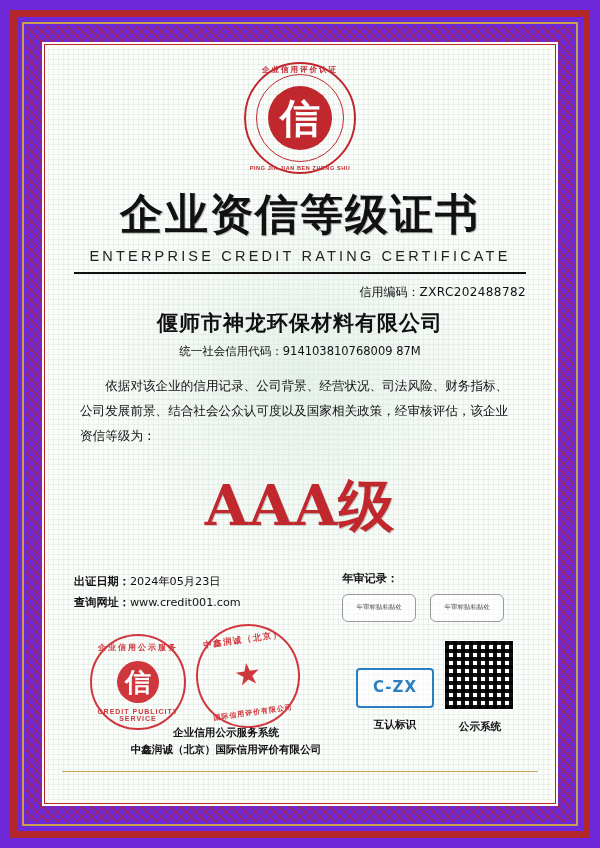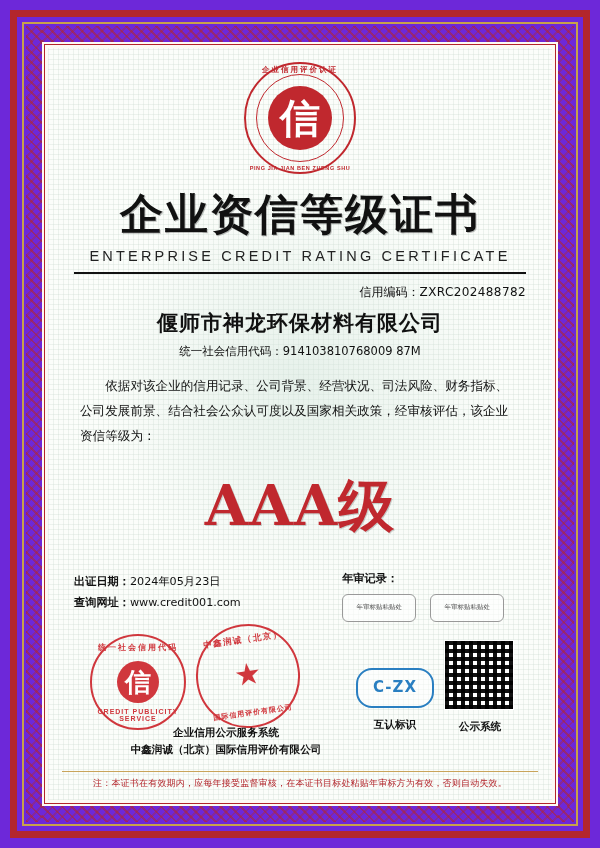--- a/index.html
+++ b/index.html
@@ -315,21 +315,21 @@
 
   .mark-zone {
     position: absolute;
     right: 118px; bottom: 68px;
     width: 78px;
     text-align: center;
   }
   .mark-badge {
     width: 74px; height: 36px;
     border: 2px solid #2a7fc1;
-    border-radius: 16px;
+    border-radius: 4px;
     color: #2a7fc1;
     font-family: "DejaVu Sans", sans-serif;
     font-size: 15px;
     font-weight: bold;
     line-height: 34px;
     letter-spacing: 1px;
     background: rgba(255,255,255,.5);
   }
   .mark-caption, .qr-caption {
     margin-top: 10px;
@@ -426,21 +426,21 @@
             <div class="sticker">年审标贴粘贴处</div>
           </div>
         </div>
       </div>
 
     </div>
 
     <div class="footer">
 
       <div class="seal-a">
-        <div class="txt-top">统一社会信用代码</div>
+        <div class="txt-top">企业信用公示服务</div>
         <div class="mid">信</div>
         <div class="txt-bottom">CREDIT PUBLICITY SERVICE</div>
       </div>
 
       <div class="seal-b">
         <div class="txt-top">中鑫润诚（北京）</div>
         <div class="star">★</div>
         <div class="txt-bottom">国际信用评价有限公司</div>
       </div>
 
@@ -453,16 +453,15 @@
         <div class="mark-badge">C-ZX</div>
         <div class="mark-caption">互认标识</div>
       </div>
 
       <div class="qr-zone">
         <div class="qr"></div>
         <div class="qr-caption">公示系统</div>
       </div>
 
       <div class="note-rule"></div>
-      <div class="note">注：本证书在有效期内，应每年接受监督审核，在本证书目标处粘贴年审标方为有效，否则自动失效。</div>
     </div>
   </div>
 </div>
 
 </body></html>

